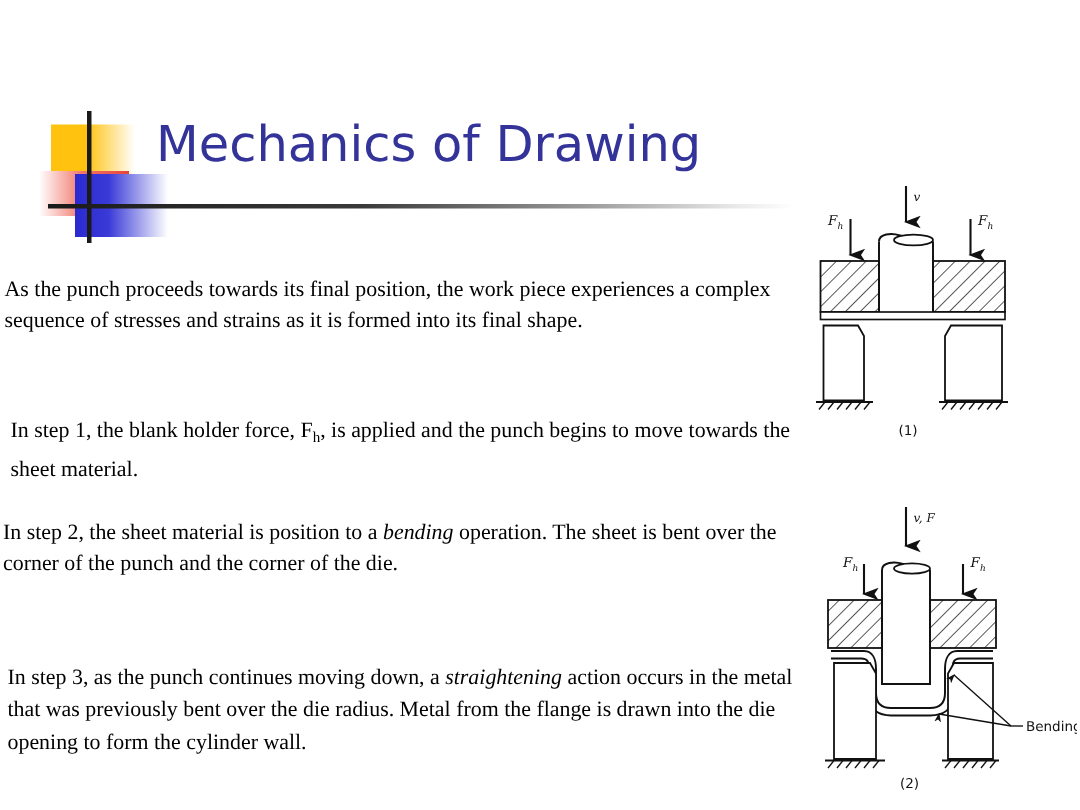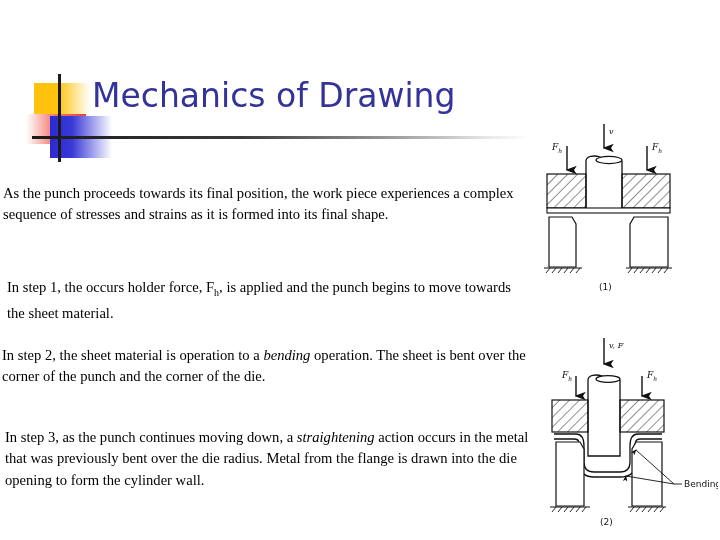--- a/index.html
+++ b/index.html
@@ -50,21 +50,21 @@
   }
   .logo-hline {
     position: absolute;
     left: 32px; top: 136px;
     width: 498px; height: 3px;
     background: linear-gradient(to right, #1a1a1a 0%, #3a3a3a 42%, #9a9a9a 72%, #e9e9e9 92%, #ffffff 100%);
   }
 
   #slide-title {
     position: absolute;
-    left: 92px;
+    left: 104px;
     top: 76px;
     font-family: "DejaVu Sans", sans-serif;
     font-size: 33px;
     font-weight: 400;
     color: #333399;
     letter-spacing: 0px;
     white-space: nowrap;
   }
 
   
@@ -79,21 +79,21 @@
     font-size: 14.6px;
     line-height: 21.5px;
     color: #000000;
   }
   .para .it { font-style: italic; }
   .para sub { font-size: 10px; }
 
   #para-1 { position: absolute; left: 3px;  top: 10px;  width: 528px; }
   #para-2 { position: absolute; left: 7px;  top: 104px; width: 520px; }
   #para-3 { position: absolute; left: 2px;  top: 172px; width: 540px; }
-  #para-4 { position: absolute; left: 5px;  top: 254px; width: 535px; }
+  #para-4 { position: absolute; left: 5px;  top: 269px; width: 535px; }
 
   
   #figure-panel {
     position: absolute;
     left: 540px;
     top: 120px;
     width: 180px;
     height: 400px;
   }
   .figure-svg { display: block; }
@@ -111,23 +111,23 @@
   <div class="logo-vline"></div>
   <div class="logo-hline"></div>
 
   <div id="slide-title">Mechanics of Drawing</div>
 </div>
 
 <div id="body-text">
 
   <p id="para-1" class="para">As the punch proceeds towards its final position, the work piece experiences a complex sequence of stresses and strains as it is formed into its final shape.</p>
 
-  <p id="para-2" class="para"><span>In step 1, the occurs holder force, F</span><sub>h</sub><span>, is applied and the punch begins to move towards the sheet material.</span></p>
-
-  <p id="para-3" class="para"><span>In step 2, the sheet material is operation to a </span><span class="it">bending</span><span> operation.  The sheet is bent over the corner of the punch and the corner of the die.</span></p>
+  <p id="para-2" class="para"><span>In step 1, the blank holder force, F</span><sub>h</sub><span>, is applied and the punch begins to move towards the sheet material.</span></p>
+
+  <p id="para-3" class="para"><span>In step 2, the sheet material is position to a </span><span class="it">bending</span><span> operation.  The sheet is bent over the corner of the punch and the corner of the die.</span></p>
 
   <p id="para-4" class="para"><span> In step 3, as the punch continues moving down, a </span><span class="it">straightening</span><span> action occurs in the metal that was previously bent over the die radius.  Metal from the flange is drawn into the die opening to form the cylinder wall.</span></p>
 </div>
 
 <div id="figure-panel">
 
   <div id="figure-1-wrap">
     <svg class="figure-svg" width="176" height="190" viewBox="0 0 176 190">
       <defs>
         <pattern id="hatch1" width="7" height="7" patternTransform="rotate(45)" patternUnits="userSpaceOnUse">

